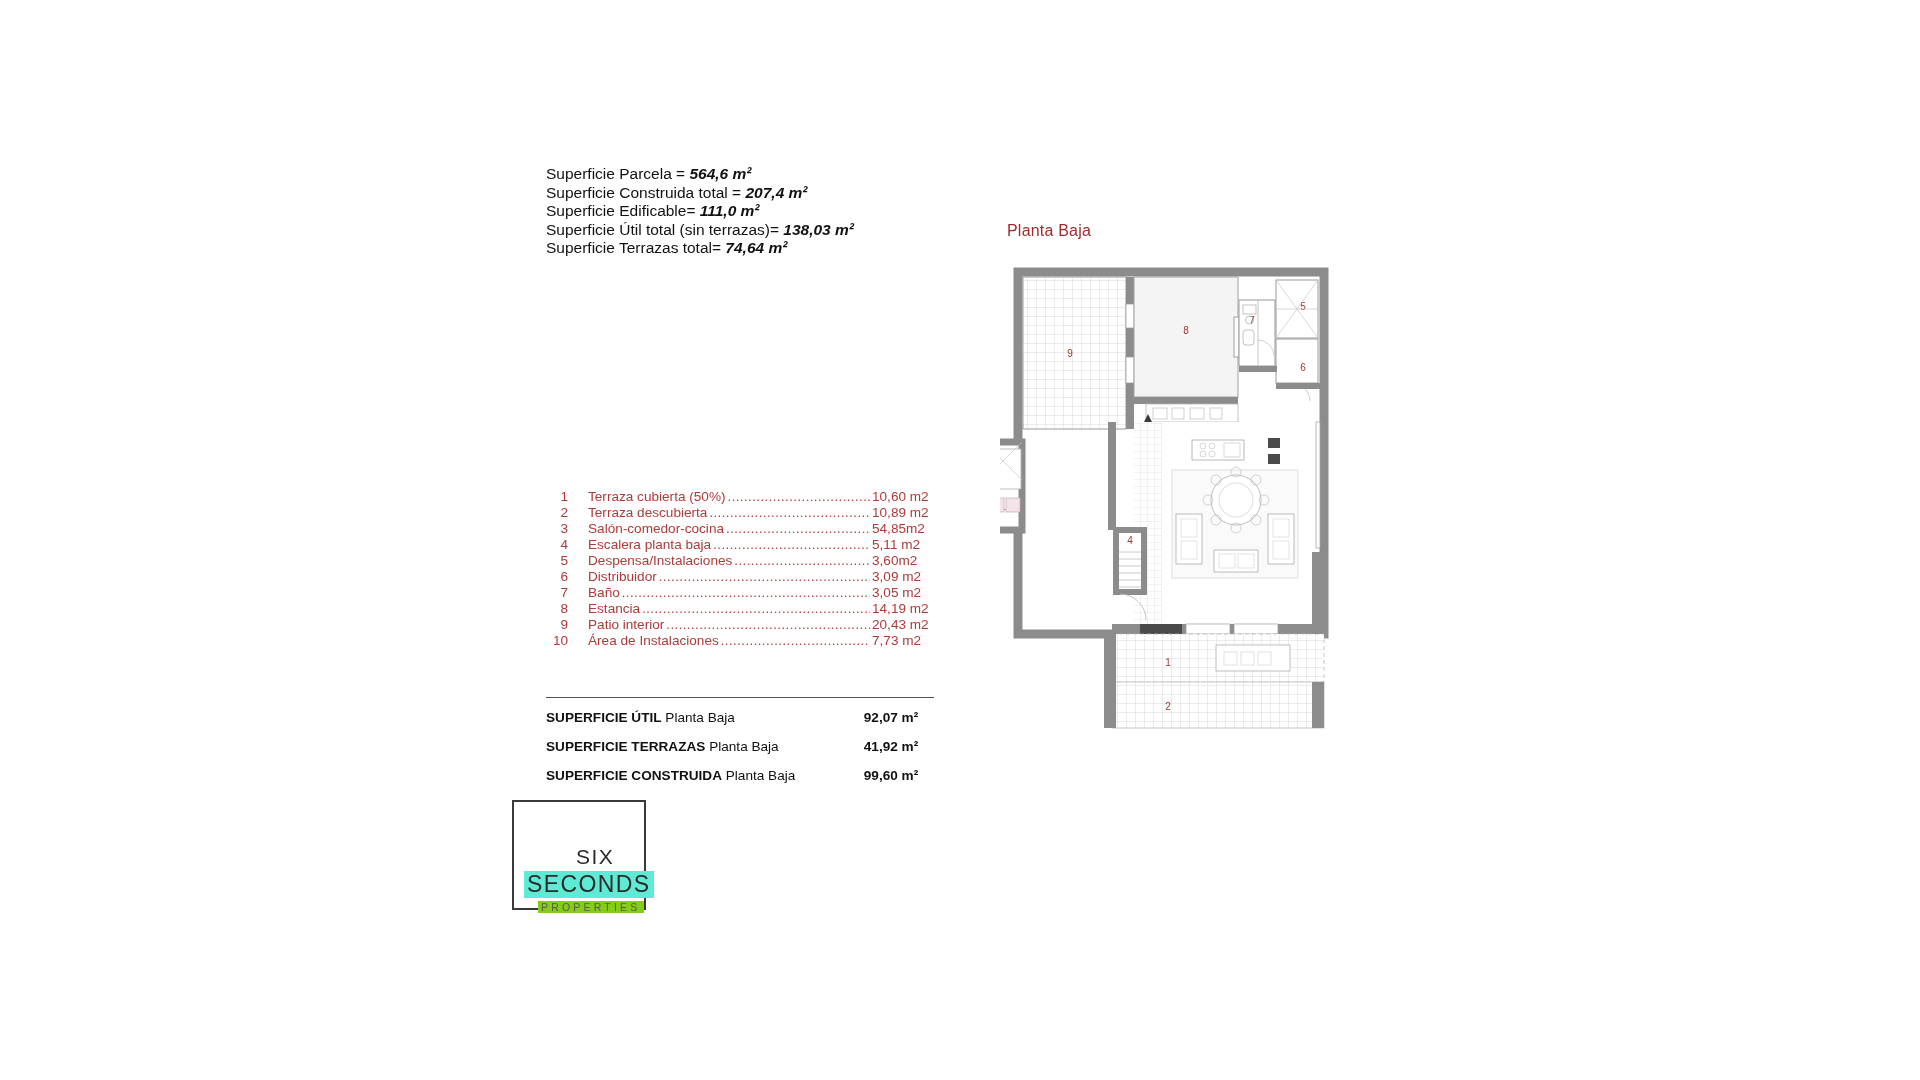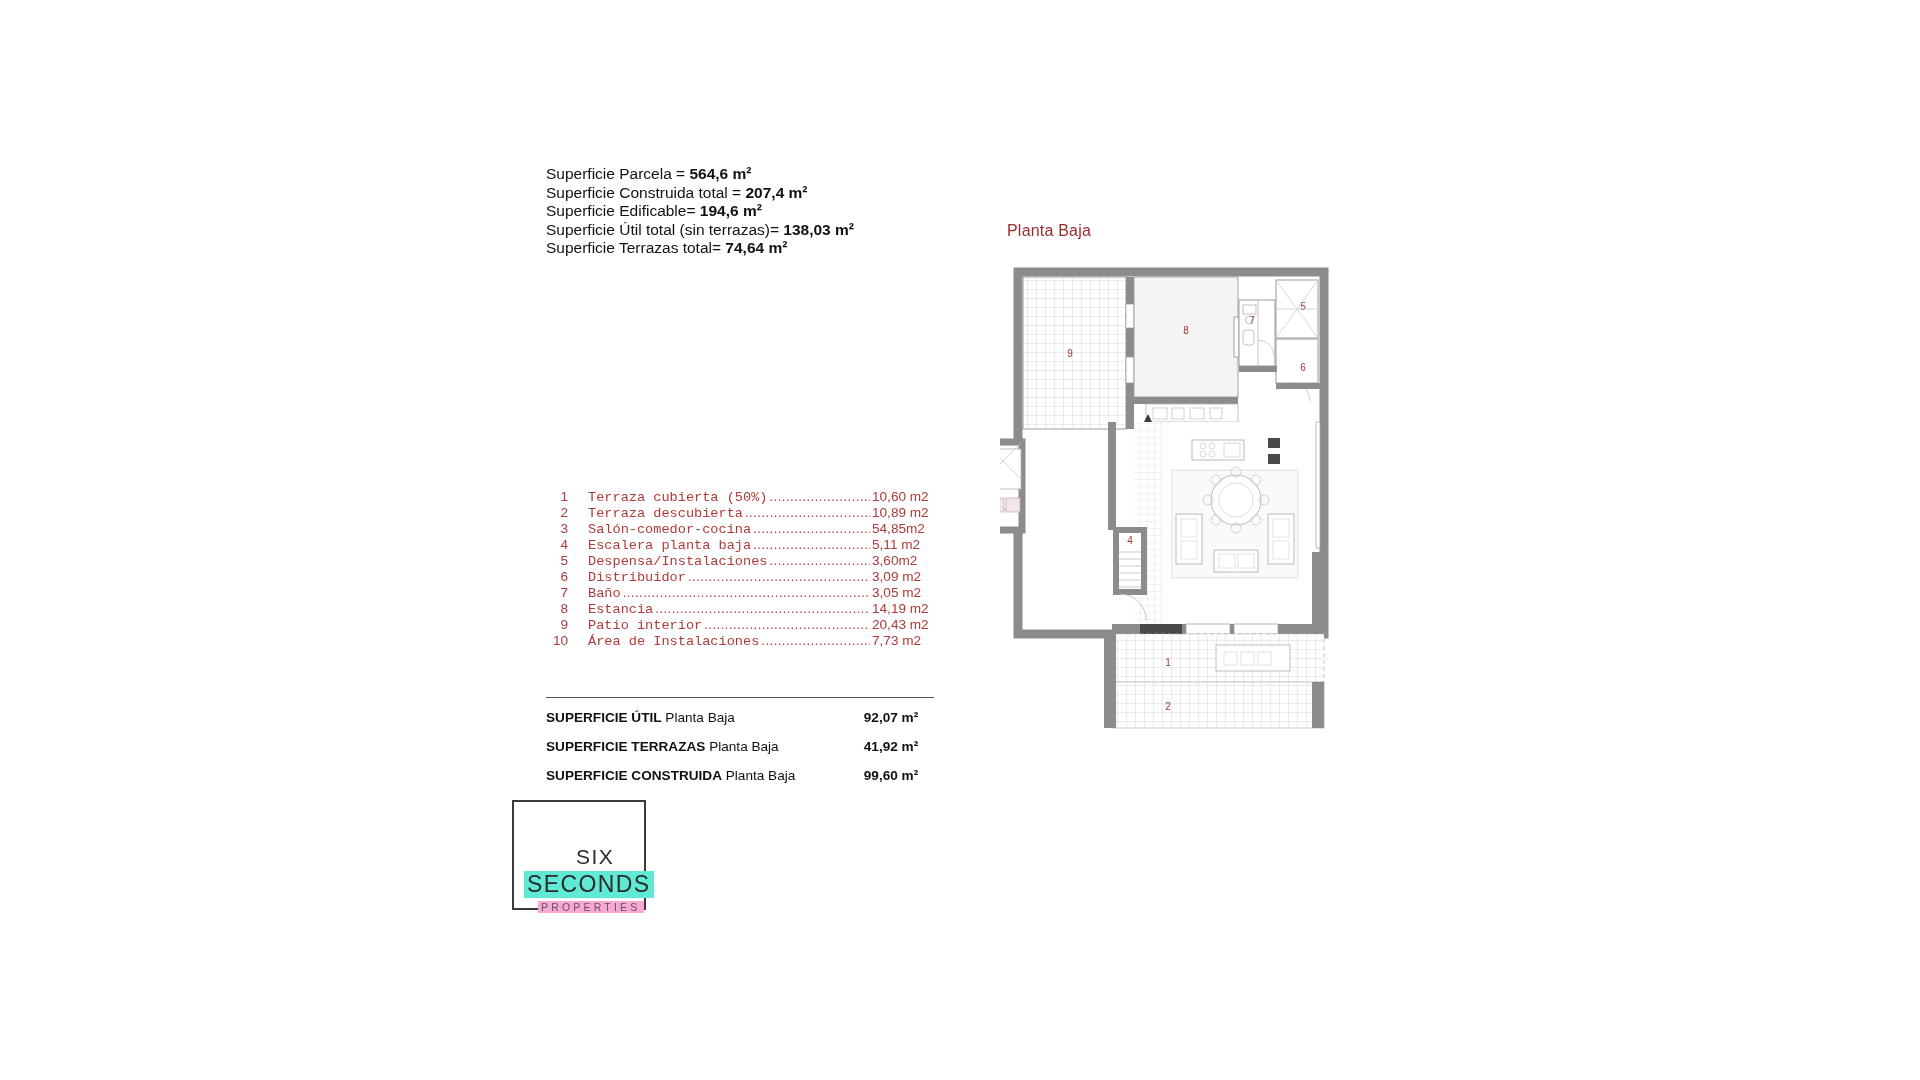--- a/index.html
+++ b/index.html
@@ -20,21 +20,21 @@
   #summary {
     position: absolute;
     left: 546px;
     top: 165px;
     font-size: 15.5px;
     line-height: 18.6px;
     color: #111;
     white-space: nowrap;
   }
   #summary .line { display: block; }
-  #summary .val { font-weight: bold; }
+  #summary .val { font-weight: bold; font-style: italic; }
 
   
   #plan-title {
     position: absolute;
     left: 1007px;
     top: 222px;
     font-size: 16px;
     color: #9c2b2b;
     letter-spacing: 0.2px;
   }
@@ -56,21 +56,20 @@
     white-space: nowrap;
   }
   #legend .num {
     width: 30px;
     text-align: right;
     flex: 0 0 30px;
   }
   #legend .name {
     padding-left: 20px;
     flex: 0 0 auto;
-    font-family: Liberation Mono, monospace;
   }
   #legend .dots {
     flex: 1 1 auto;
     overflow: hidden;
     white-space: nowrap;
     margin: 0 2px;
     color: #b03a3a;
     font-size: 13px;
     letter-spacing: 0.5px;
   }
@@ -141,21 +140,21 @@
     color: #2b2b2b;
     background: #5eead4;
     padding: 0 3px;
   }
   #logo .properties {
     position: absolute;
     left: 26px; top: 101px;
     font-size: 10.5px;
     letter-spacing: 3.2px;
     color: #5a5a5a;
-    background: #f9a8d4;
+    background: #84cc16;
     padding: 0 3px;
   }
 
   
   #plan {
     position: absolute;
     left: 1000px;
     top: 262px;
     width: 420px;
     height: 580px;
@@ -171,21 +170,21 @@
     font-size: 7px;
     fill: #333;
   }
 </style>
 </head>
 <body>
 
 <div id="summary">
   <span class="line"><span>Superficie Parcela = </span><span class="val">564,6 m²</span></span>
   <span class="line"><span>Superficie Construida total = </span><span class="val">207,4 m²</span></span>
-  <span class="line"><span>Superficie Edificable= </span><span class="val">194,6 m²</span></span>
+  <span class="line"><span>Superficie Edificable= </span><span class="val">111,0 m²</span></span>
   <span class="line"><span>Superficie Útil total (sin terrazas)= </span><span class="val">138,03 m²</span></span>
   <span class="line"><span>Superficie Terrazas total= </span><span class="val">74,64 m²</span></span>
 </div>
 
 <div id="plan-title">Planta Baja</div>
 
 <div id="legend">
   <div class="row">
     <span class="num">1</span>
     <span class="name">Terraza cubierta (50%)</span>

